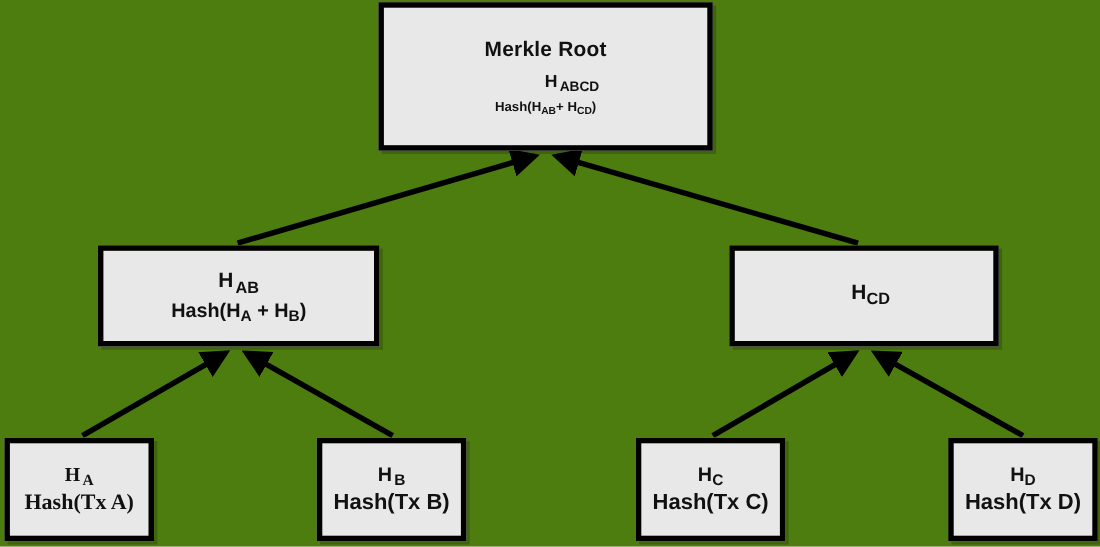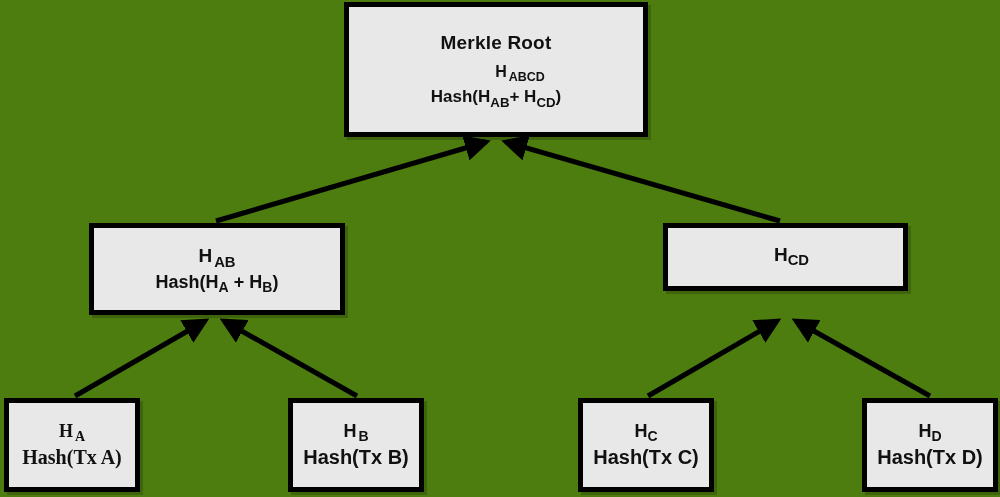--- a/index.html
+++ b/index.html
@@ -51,21 +51,21 @@
     margin-bottom: 4px;
     white-space: nowrap;
   }
   .node-formula {
     font-size: 18px;
     font-weight: 700;
     line-height: 1.2;
     white-space: nowrap;
   }
   .node-root .node-label { font-size: 16px; margin-bottom: 6px; margin-left: 48px; }
-  .node-root .node-formula { font-size: 17px; }
+  .node-root .node-formula { font-size: 12px; }
   .node-leaf .node-label { font-size: 18px; margin-bottom: 3px; }
   .node-leaf .node-formula { font-size: 20px; }
   sub {
     font-size: 0.78em;
     vertical-align: baseline;
     position: relative;
     top: 0.33em;
     font-weight: 700;
   }
   .sub-gap { margin-left: 2px; }
@@ -107,21 +107,21 @@
 
   <div class="node node-mid" style="left:89px; top:223px; width:256px; height:92px;">
     <div class="node-label">
       <span>H</span><sub class="sub-gap">AB</sub>
     </div>
     <div class="node-formula">
       <span>Hash(H</span><sub>A</sub><span> + H</span><sub>B</sub><span>)</span>
     </div>
   </div>
 
-  <div class="node node-mid" style="left:663px; top:223px; width:245px; height:68px;padding-left:12px;">
+  <div class="node node-mid" style="left:663px; top:223px; width:245px; height:92px;padding-left:12px;">
     <div class="node-label">
       <span>H</span><sub>CD</sub>
     </div>
   </div>
 
   <div class="node node-leaf" style="left:4px; top:398px; width:136px; height:94px;font-family:Liberation Serif, serif;">
     <div class="node-label">
       <span>H</span><sub class="sub-gap">A</sub>
     </div>
     <div class="node-formula">Hash(Tx A)</div>

